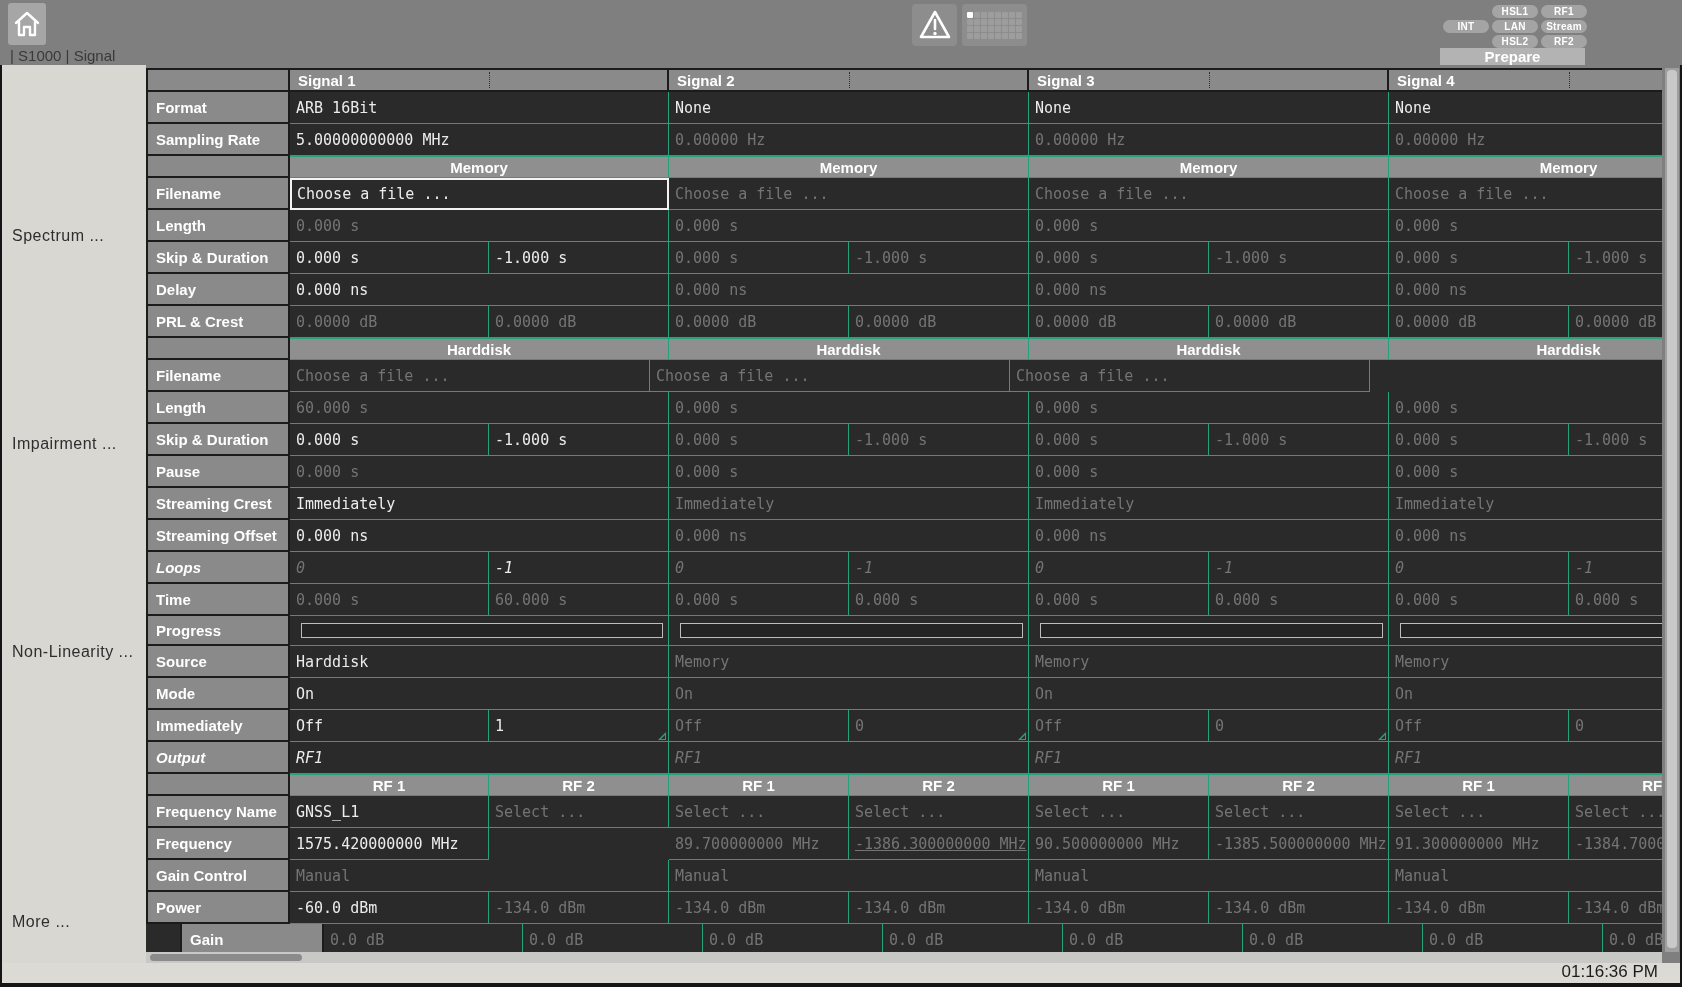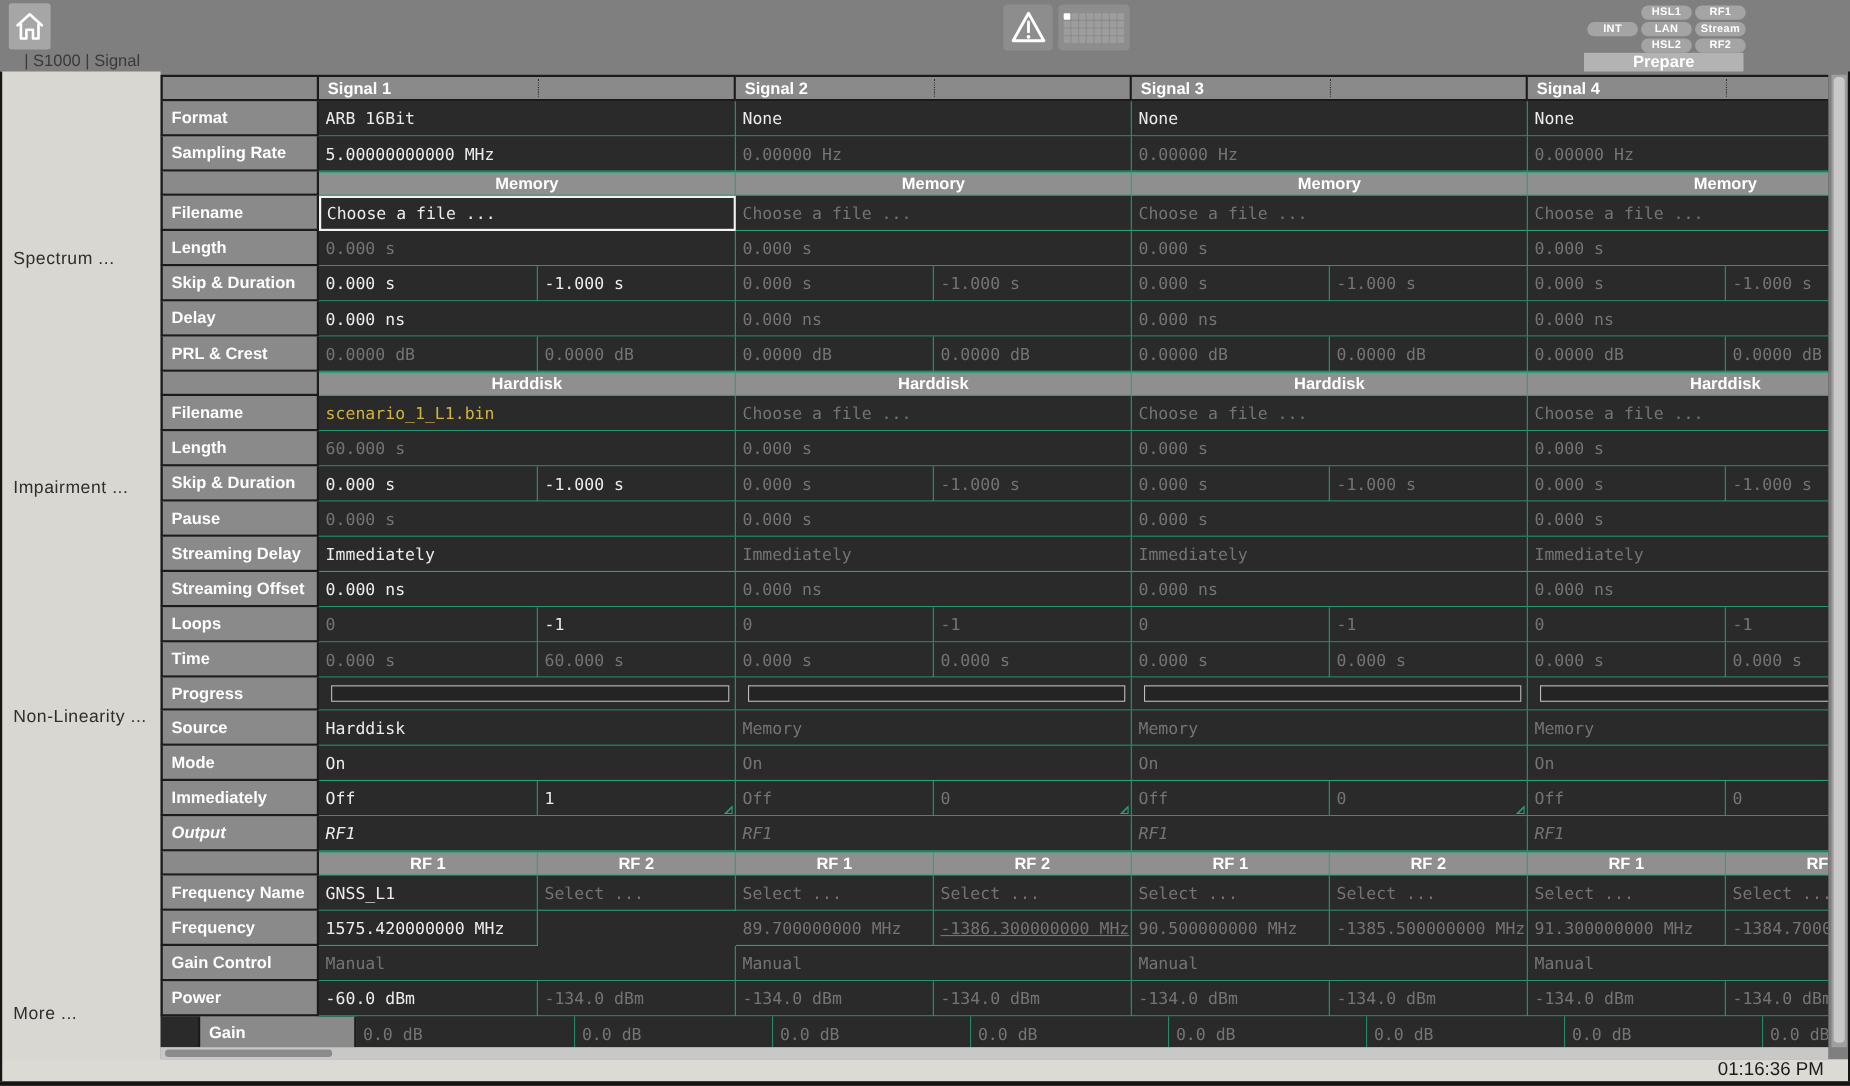--- a/index.html
+++ b/index.html
@@ -5,21 +5,21 @@
   html,body{margin:0;padding:0;}
   body{
     width:1682px;height:987px;position:relative;overflow:hidden;
     background:#7f7f7f;font-family:"Liberation Sans",sans-serif;
     -webkit-font-smoothing:antialiased;
   }
   
   .topbar{position:absolute;left:0;top:0;width:1682px;height:65px;background:#7f7f7f;}
   .home-btn{position:absolute;left:8px;top:3px;width:38px;height:42px;background:#a6a6a6;border-radius:3px;
     display:flex;align-items:center;justify-content:center;cursor:pointer;}
-  .breadcrumb{position:absolute;left:10px;top:47px;font-size:15px;color:#3a3a3a;margin-left:12px;}
+  .breadcrumb{position:absolute;left:10px;top:47px;font-size:15px;color:#3a3a3a;}
   .icon-btn{position:absolute;top:4px;height:42px;background:#8d8d8d;border-radius:4px;
     display:flex;align-items:center;justify-content:center;}
   .warn-btn{left:912px;width:45px;}
   .grid-btn{left:962px;width:65px;}
   .slotgrid{display:grid;grid-template-columns:repeat(8,6px);grid-template-rows:repeat(4,6px);gap:1px;}
   .slotgrid i{background:#9d9d9d;border-radius:1px;}
   .slotgrid i.active{background:#ffffff;}
   .badge{position:absolute;width:46px;height:13px;background:#a4a4a4;border-radius:7px;
     color:#fff;font-weight:bold;font-size:10px;line-height:13px;text-align:center;letter-spacing:.3px;}
   .prepare-btn{position:absolute;left:1440px;top:48px;width:145px;height:17px;background:#b3b3b3;
@@ -215,21 +215,20 @@
     </div>
     <div class="trow" style="height: 22px;">
       <div class="lcell"></div>
       <div class="seccell" style="width: 379px; flex: 0 0 379px;">Harddisk</div>
       <div class="seccell" style="width: 360px; flex: 0 0 360px;">Harddisk</div>
       <div class="seccell" style="width: 360px; flex: 0 0 360px;">Harddisk</div>
       <div class="seccell" style="width: 360px; flex: 0 0 360px;">Harddisk</div>
     </div>
     <div class="trow" style="height: 32px;">
       <div class="lcell">Filename</div>
-      <div class="vcell yellow" style="width: 379px; flex: 0 0 379px;">scenario_1_L1.bin</div>
       <div class="vcell dim" style="width: 360px; flex: 0 0 360px;">Choose a file ...</div>
       <div class="vcell dim" style="width: 360px; flex: 0 0 360px;">Choose a file ...</div>
       <div class="vcell dim" style="width: 360px; flex: 0 0 360px;">Choose a file ...</div>
     </div>
     <div class="trow" style="height: 32px;">
       <div class="lcell">Length</div>
       <div class="vcell dim" style="width: 379px; flex: 0 0 379px;">60.000 s</div>
       <div class="vcell dim" style="width: 360px; flex: 0 0 360px;">0.000 s</div>
       <div class="vcell dim" style="width: 360px; flex: 0 0 360px;">0.000 s</div>
       <div class="vcell dim" style="width: 360px; flex: 0 0 360px;">0.000 s</div>
@@ -246,34 +245,34 @@
       <div class="vcell dim" style="width: 180px; flex: 0 0 180px;">-1.000 s</div>
     </div>
     <div class="trow" style="height: 32px;">
       <div class="lcell">Pause</div>
       <div class="vcell dim" style="width: 379px; flex: 0 0 379px;">0.000 s</div>
       <div class="vcell dim" style="width: 360px; flex: 0 0 360px;">0.000 s</div>
       <div class="vcell dim" style="width: 360px; flex: 0 0 360px;">0.000 s</div>
       <div class="vcell dim" style="width: 360px; flex: 0 0 360px;">0.000 s</div>
     </div>
     <div class="trow" style="height: 32px;">
-      <div class="lcell">Streaming Delay</div>
+      <div class="lcell">Streaming Crest</div>
       <div class="vcell" style="width: 379px; flex: 0 0 379px;">Immediately</div>
       <div class="vcell dim" style="width: 360px; flex: 0 0 360px;">Immediately</div>
       <div class="vcell dim" style="width: 360px; flex: 0 0 360px;">Immediately</div>
       <div class="vcell dim" style="width: 360px; flex: 0 0 360px;">Immediately</div>
     </div>
     <div class="trow" style="height: 32px;">
       <div class="lcell">Streaming Offset</div>
       <div class="vcell" style="width: 379px; flex: 0 0 379px;">0.000 ns</div>
       <div class="vcell dim" style="width: 360px; flex: 0 0 360px;">0.000 ns</div>
       <div class="vcell dim" style="width: 360px; flex: 0 0 360px;">0.000 ns</div>
       <div class="vcell dim" style="width: 360px; flex: 0 0 360px;">0.000 ns</div>
     </div>
-    <div class="trow" style="height: 32px;">
+    <div class="trow" style="height: 32px; font-style: italic;">
       <div class="lcell">Loops</div>
       <div class="vcell dim" style="width: 199px; flex: 0 0 199px;">0</div>
       <div class="vcell" style="width: 180px; flex: 0 0 180px;">-1</div>
       <div class="vcell dim" style="width: 180px; flex: 0 0 180px;">0</div>
       <div class="vcell dim" style="width: 180px; flex: 0 0 180px;">-1</div>
       <div class="vcell dim" style="width: 180px; flex: 0 0 180px;">0</div>
       <div class="vcell dim" style="width: 180px; flex: 0 0 180px;">-1</div>
       <div class="vcell dim" style="width: 180px; flex: 0 0 180px;">0</div>
       <div class="vcell dim" style="width: 180px; flex: 0 0 180px;">-1</div>
     </div>

